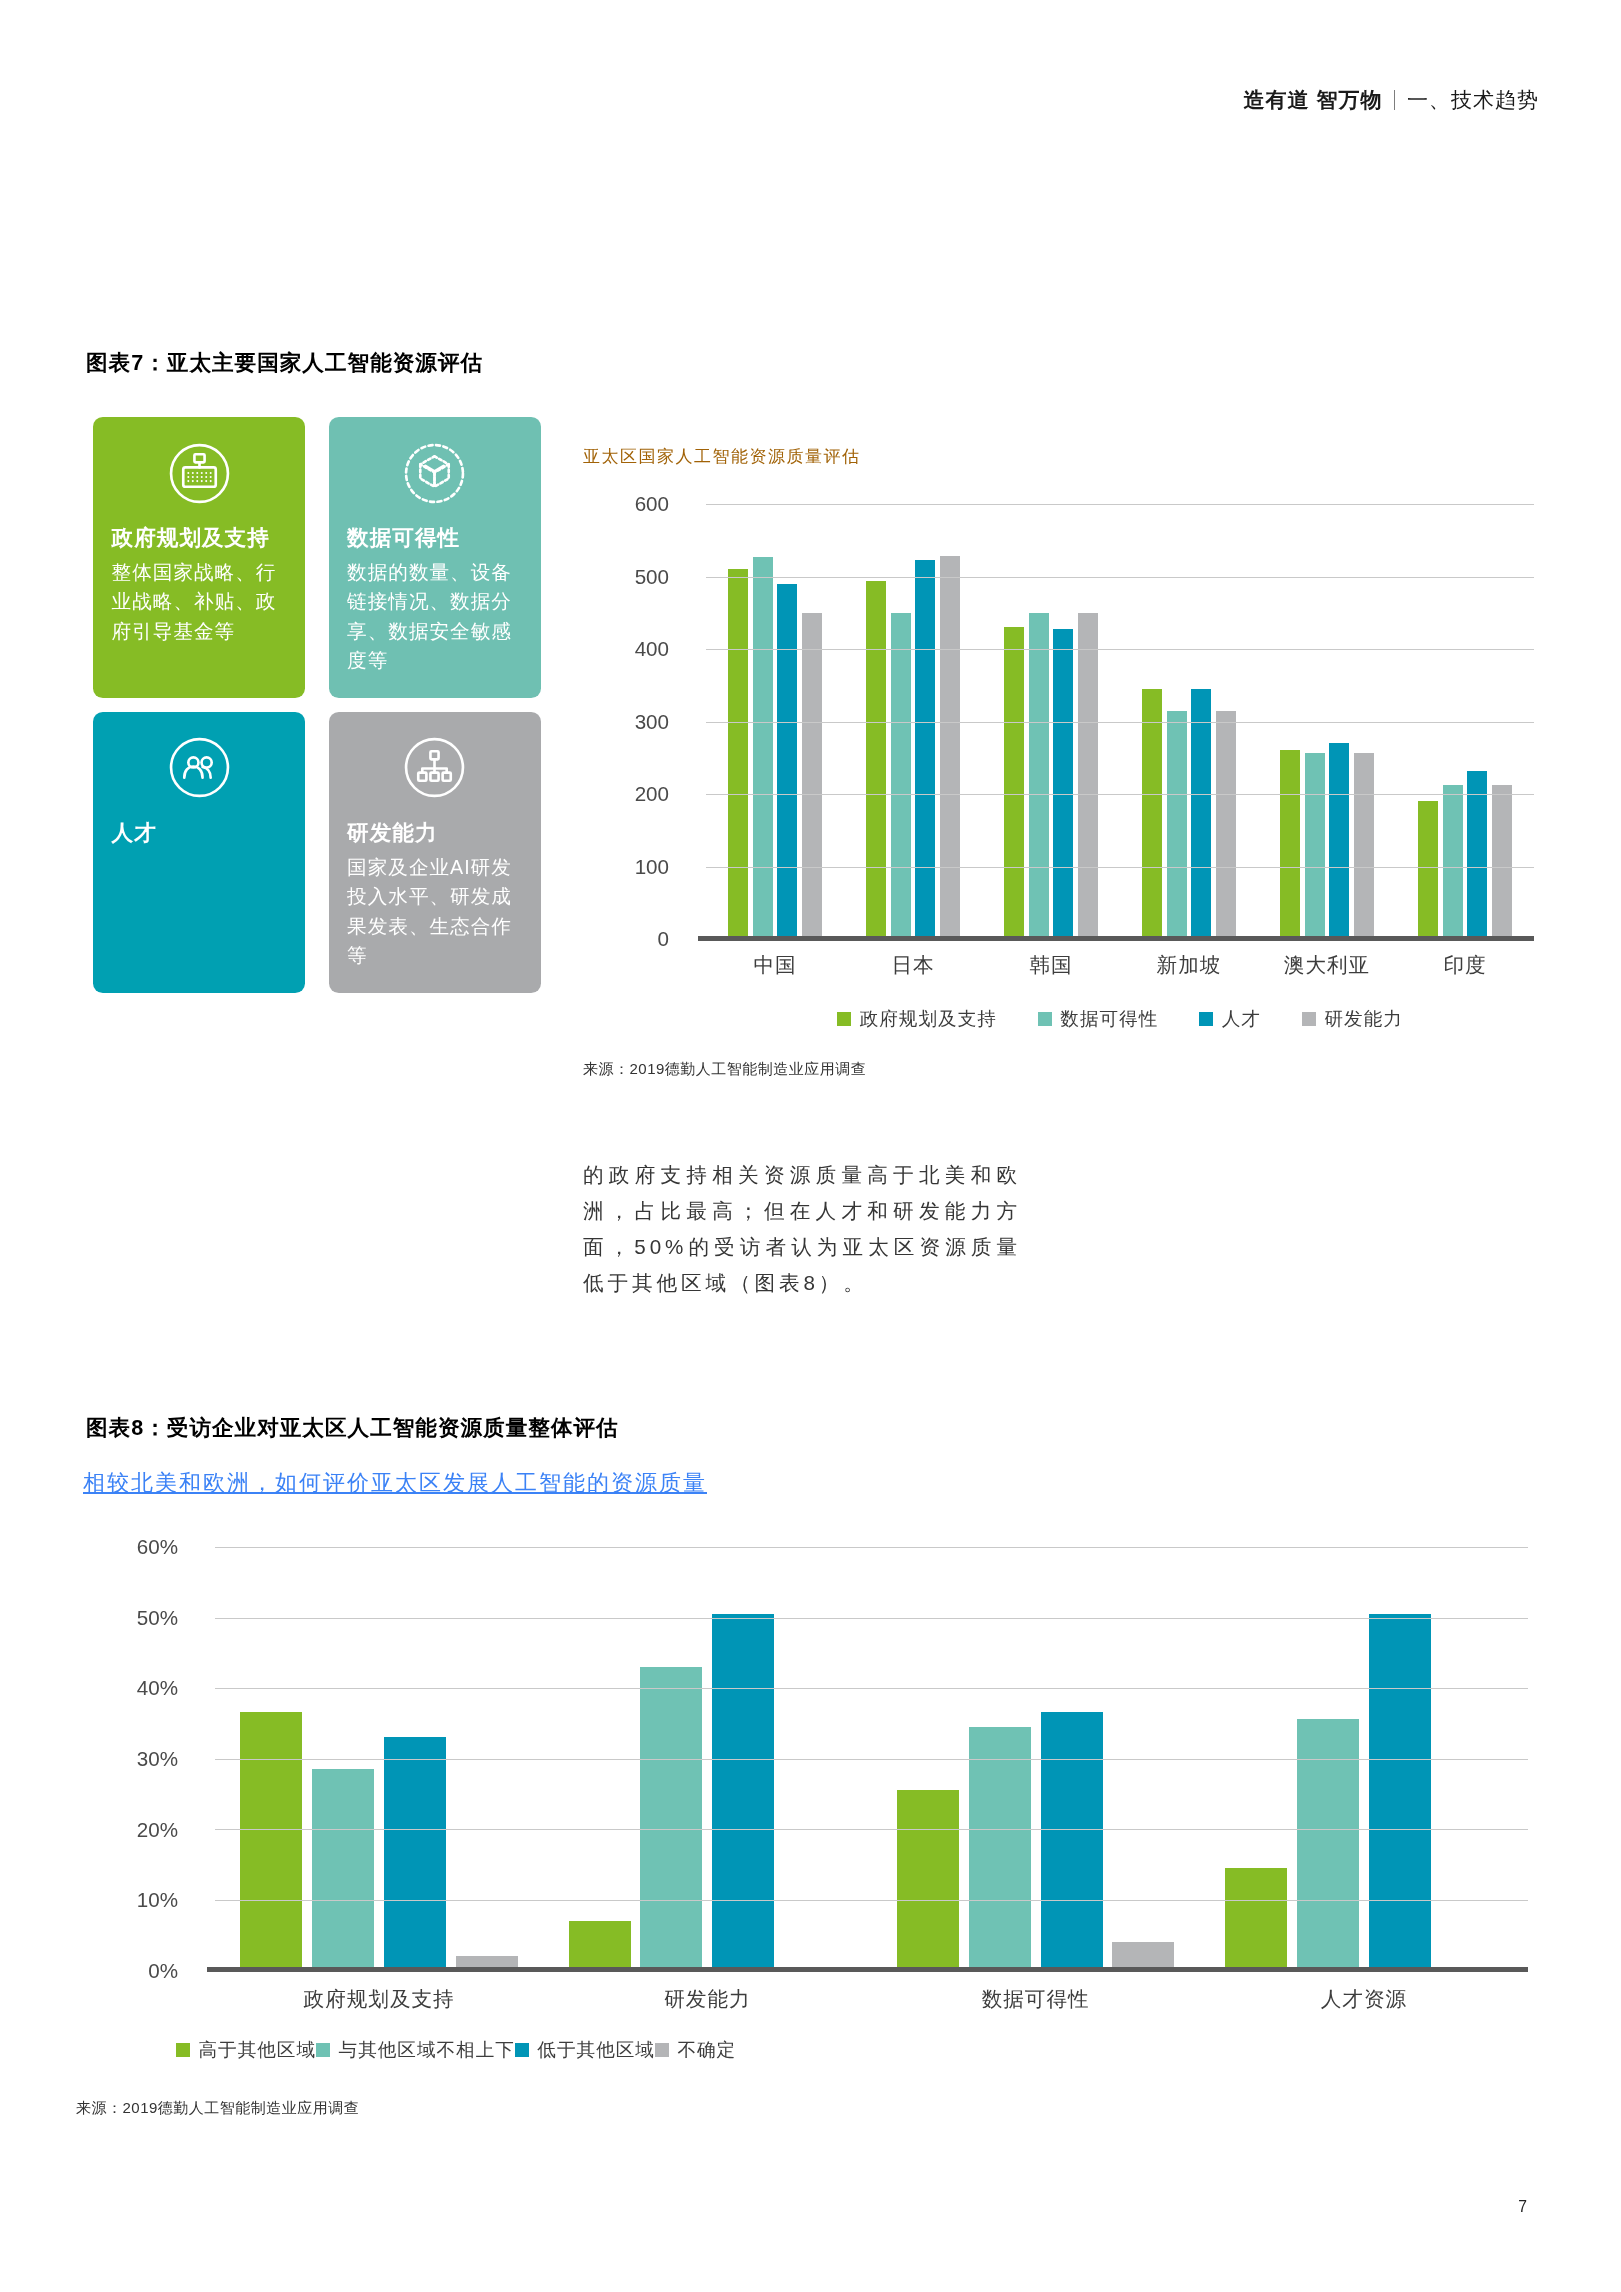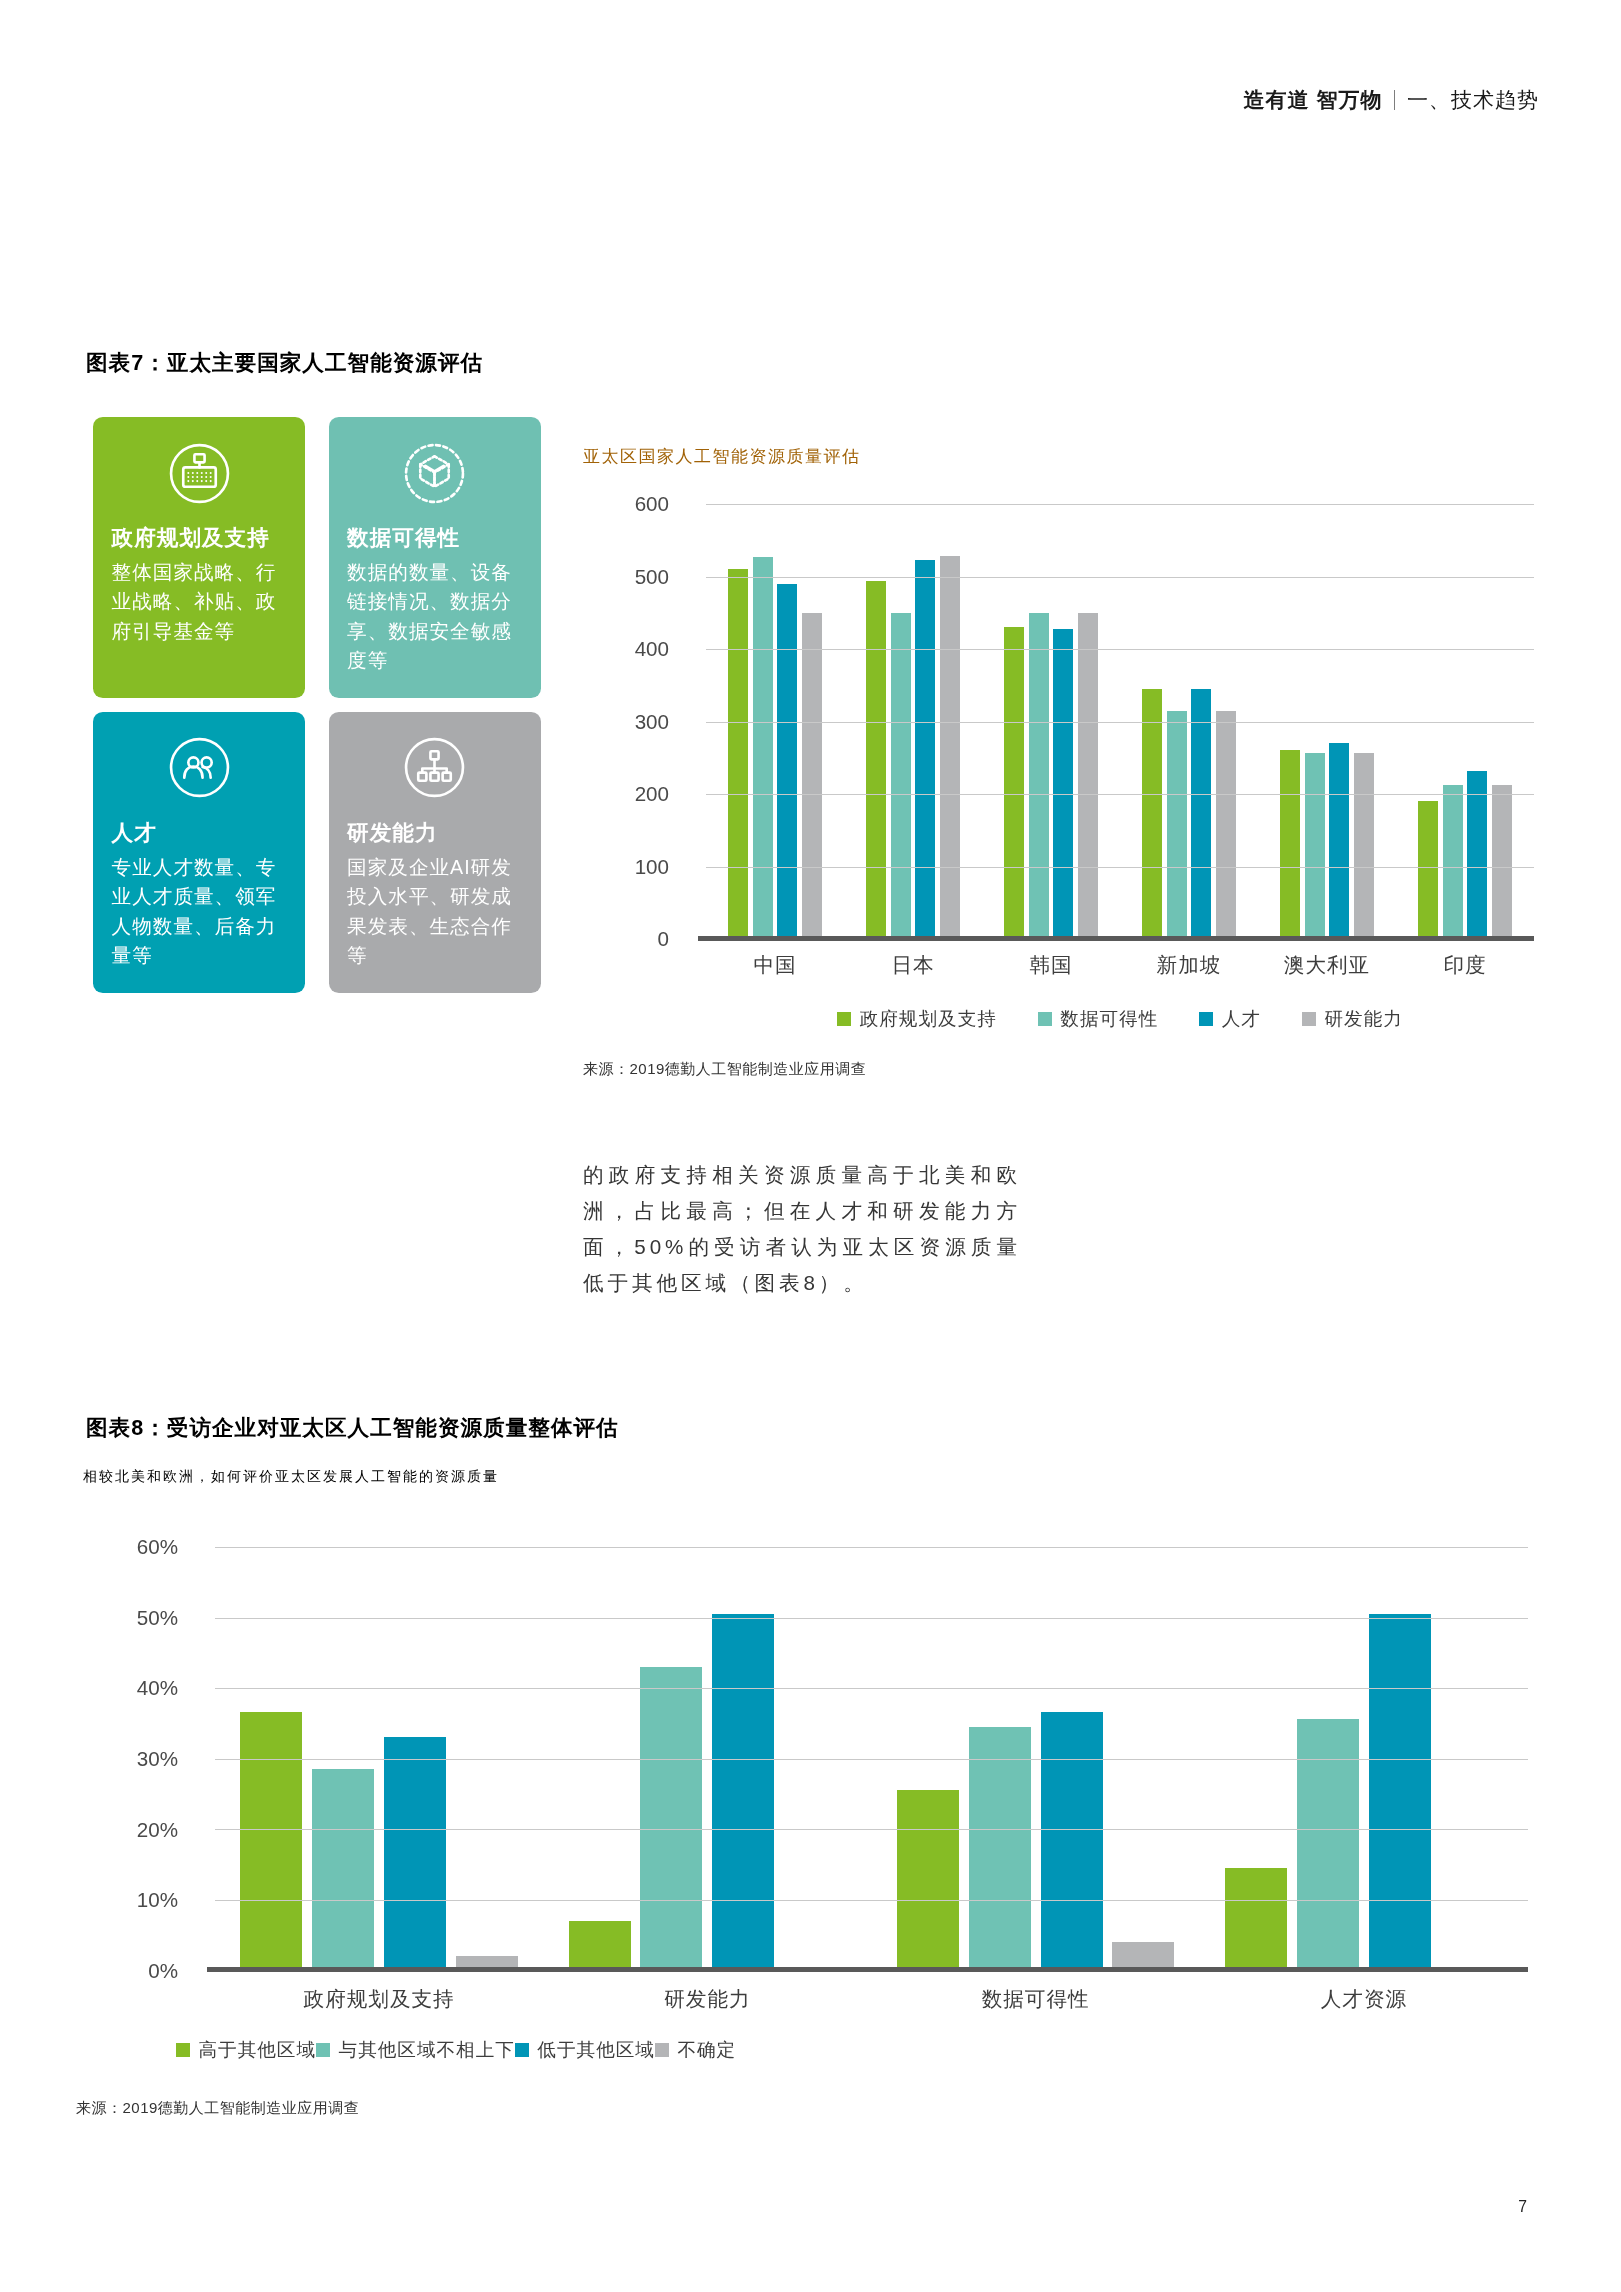--- a/index.html
+++ b/index.html
@@ -38,21 +38,21 @@
   .legend { display:flex; align-items:center; }
   .legend-item { display:flex; align-items:center; }
   .legend-swatch { width:13.7px; height:13.7px; display:inline-block; margin-right:8.8px; }
   .legend-item span:last-child { font-size:18.6px; color:#3d3d3d; letter-spacing:1px; }
   .notes { margin-top:21.6px; font-size:15px; color:#333; line-height:29px; letter-spacing:0.5px; }
 
   
   .para { position:absolute; top:1157px; width:438px; font-size:20.6px; color:#363636; line-height:36px; letter-spacing:3.9px; text-align:justify; }
   .para.left { left:88px; } .para.right { left:583px; }
 
-  .subtitle { position:absolute; left:83px; top:1468px; font-size:14px; color:#000000; letter-spacing:2px; }
+  .subtitle { position:absolute; left:83px; top:1468px; font-size:22px; color:#3b82f6; letter-spacing:2px;text-decoration:underline; }
   .source-line { position:absolute; left:76px; top:2099px; font-size:15px; color:#333; letter-spacing:0.5px; }
   .page-num { position:absolute; right:94px; top:2198px; font-size:15.7px; color:#222; }
 
   svg.bi { display:inline-block; }
   svg.bi * { stroke:#fff; fill:none; stroke-width:2.6; stroke-linecap:round; stroke-linejoin:round; }
   svg.bi .dot { fill:#fff; stroke:none; }
 </style>
 </head>
 <body>
 
@@ -114,21 +114,20 @@
       <span class="icon-wrap">
         <svg class="bi" viewBox="0 0 64 64" width="65" height="65">
           <circle cx="32" cy="32" r="28"></circle>
           <circle cx="26" cy="27" r="5"></circle>
           <path d="M17 42 c0-7 4-11 9-11 c5 0 9 4 9 11"></path>
           <circle cx="39" cy="27" r="5"></circle>
           <path d="M35 31.5 c4.5 0.8 8 4.7 8 10.5"></path>
         </svg>
       </span>
       <div class="box-title">人才</div>
-      <div class="box-body">专业人才数量、专业人才质量、领军人物数量、后备力量等</div>
     </div>
     <div class="info-box" style="background: rgb(169, 170, 172);">
       <span class="icon-wrap">
         <svg class="bi" viewBox="0 0 64 64" width="65" height="65">
           <circle cx="32" cy="32" r="28"></circle>
           <rect x="28" y="16" width="8" height="8" rx="1"></rect>
           <path d="M32 24 v9 M20 33 h24 M20 33 v4 M32 33 v4 M44 33 v4"></path>
           <rect x="16" y="37" width="8" height="8" rx="1"></rect>
           <rect x="28" y="37" width="8" height="8" rx="1"></rect>
           <rect x="40" y="37" width="8" height="8" rx="1"></rect>

